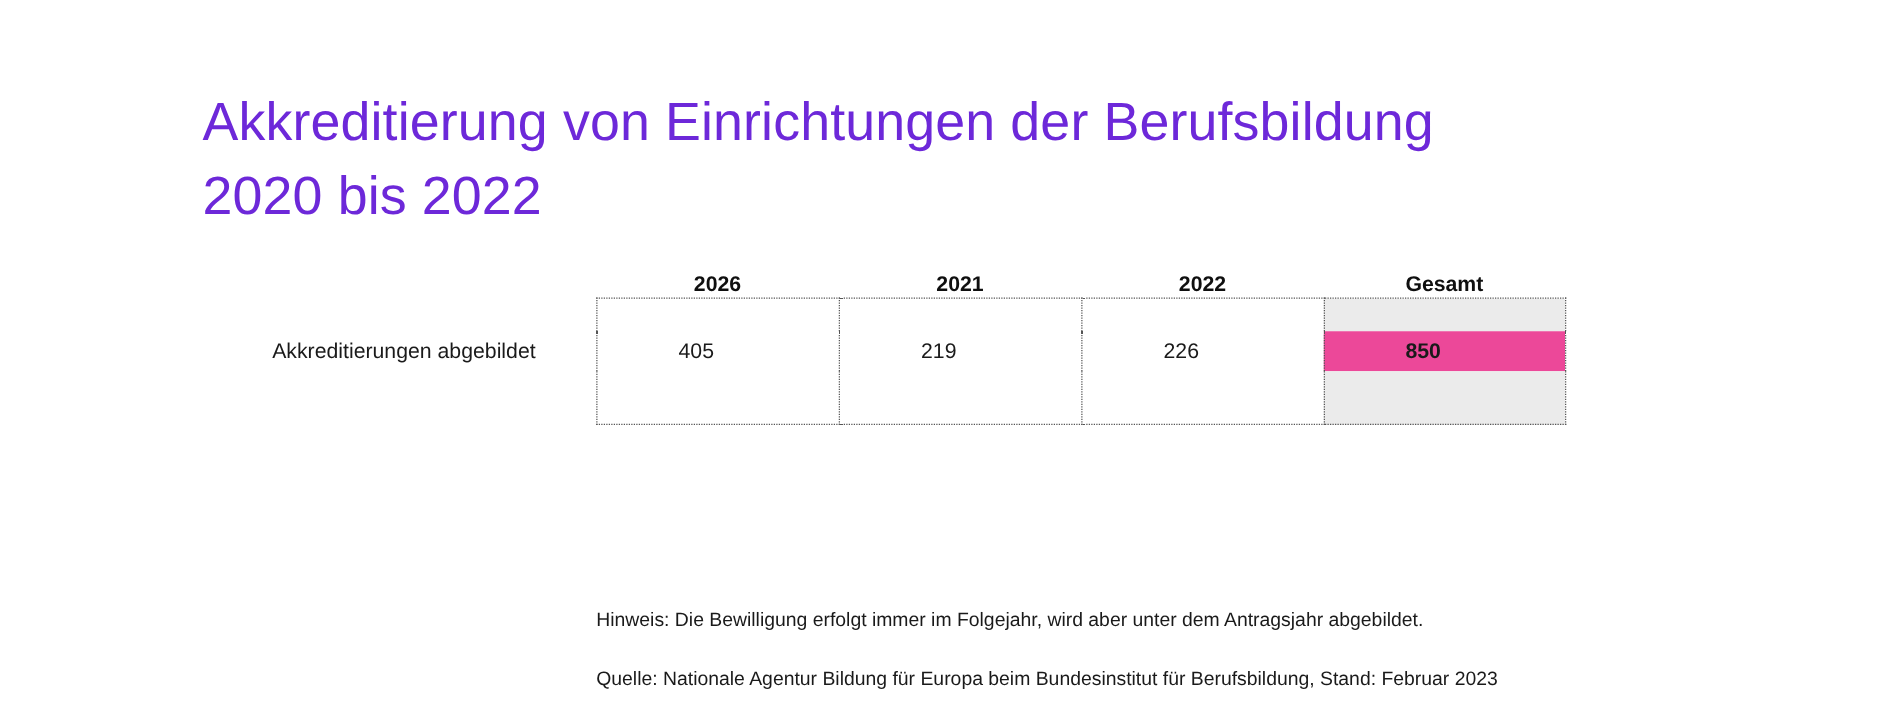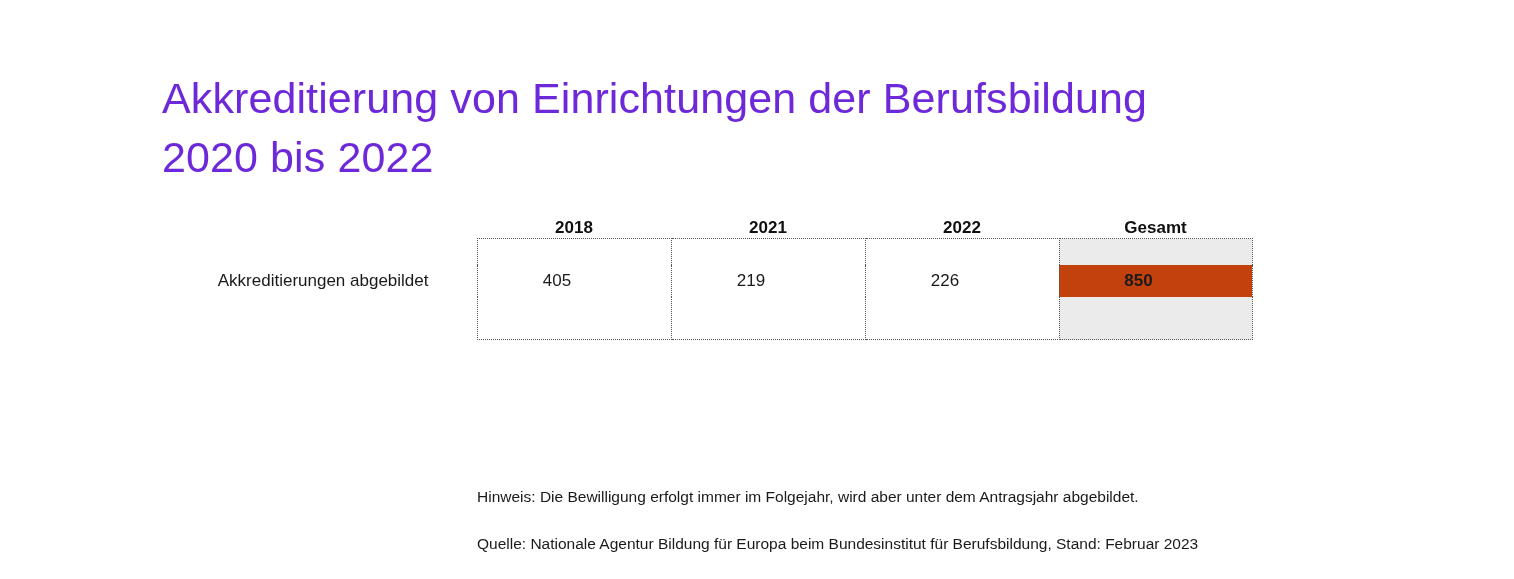--- a/index.html
+++ b/index.html
@@ -87,21 +87,21 @@
     white-space: nowrap;
   }
   .body-row td.val {
     text-align: center;
     padding-right: 34px;
     border-left: 1px dotted #555;
     border-right: 1px dotted #555;
     color: #1a1a1a;
   }
   .body-row td.val.total {
-    background: #c2410c;
+    background: #ec4899;
     font-weight: bold;
     border-left: 1px dotted #555;
     border-right: 1px dotted #555;
   }
 
   
   .edge-top td.cell {
     border-top: 1px dotted #555;
     border-left: 1px dotted #555;
     border-right: 1px dotted #555;
@@ -145,21 +145,21 @@
       <colgroup>
         <col class="c-label">
         <col class="c-year">
         <col class="c-year">
         <col class="c-year">
         <col class="c-total">
       </colgroup>
       <thead>
         <tr class="hdr">
           <th class="lbl"></th>
-          <th>2018</th>
+          <th>2026</th>
           <th>2021</th>
           <th>2022</th>
           <th>Gesamt</th>
         </tr>
       </thead>
       <tbody>
         <tr class="edge-top">
           <td class="rowlabel"></td>
           <td class="cell"></td>
           <td class="cell"></td>

